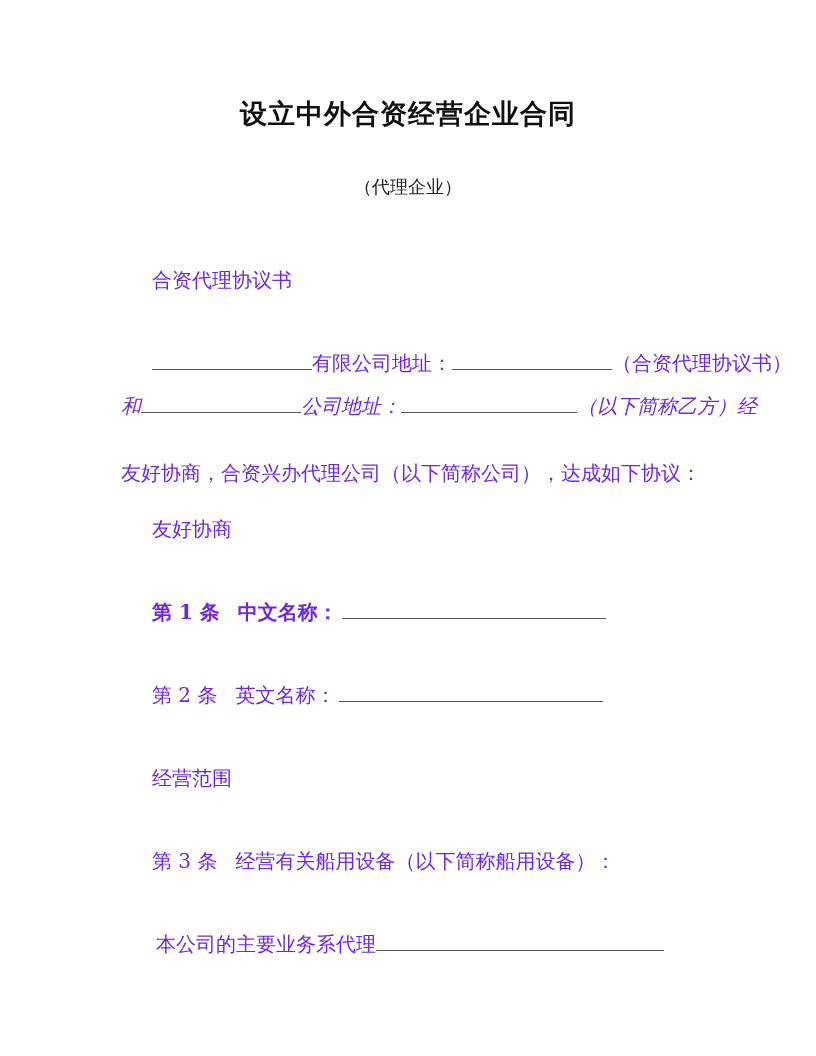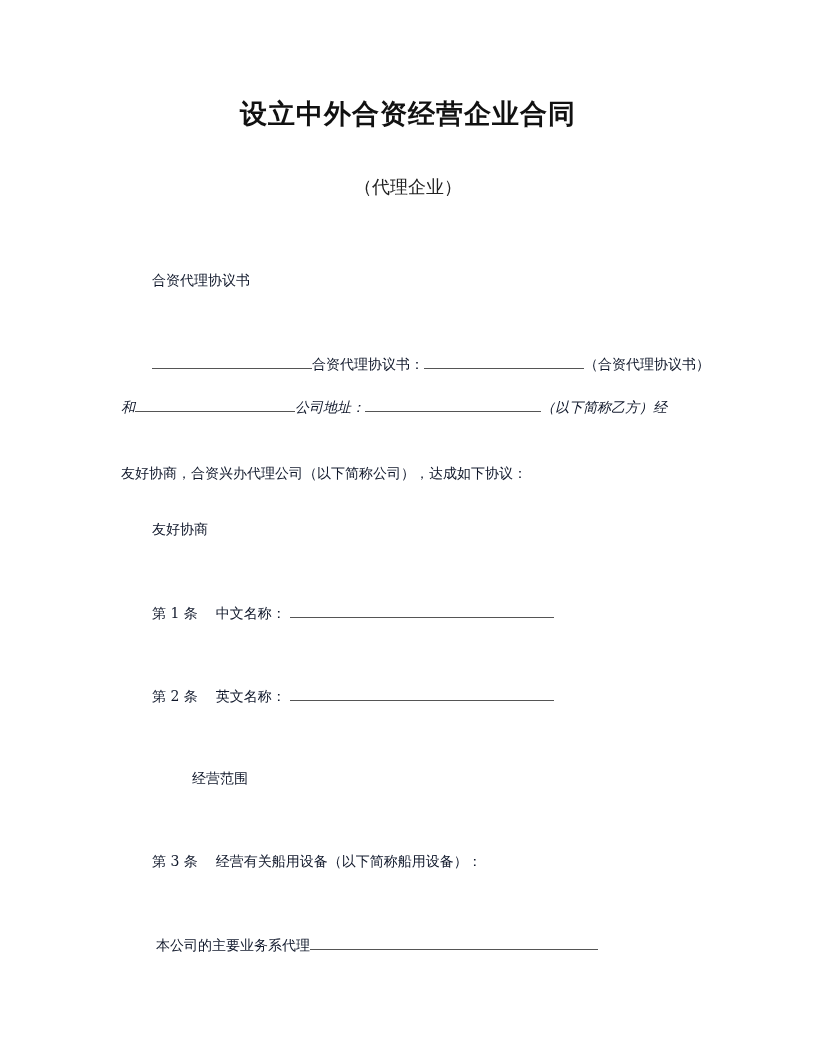--- a/index.html
+++ b/index.html
@@ -2,53 +2,53 @@
 <html><head>
   <meta charset="utf-8">
   <style>
     html, body { margin: 0; padding: 0; background: #ffffff; }
     body { width: 816px; height: 1056px; position: relative; overflow: hidden;
       font-family: "DejaVu Serif", "Liberation Serif", serif; color: #1a1a1a; }
     .abs { position: absolute; white-space: nowrap; }
     .title { left: 0; width: 816px; top: 96px; text-align: center; font-family: "DejaVu Sans", "Liberation Sans", sans-serif;
       font-weight: bold; font-size: 27px; letter-spacing: 1px; color: #111; }
     .subtitle { left: 0; width: 816px; top: 175px; text-align: center; font-size: 18px; color: #222; }
-    .p { font-size: 14px; line-height: 18px; color: #0f172a; }
+    .p { font-size: 20px; line-height: 18px; color: #6d28d9; }
     .ul { display: inline-block; border-bottom: 1.5px solid #555; height: 14px; vertical-align: baseline; }
   </style>
 </head>
 <body>
 
 <div>
   <div class="abs title">设立中外合资经营企业合同</div>
   <div class="abs subtitle">（代理企业）</div>
 
   <div class="abs p" style="left:152px; top:271px;">合资代理协议书</div>
 
   <div class="abs p" style="left:152px; top:354px;">
-    <span class="ul" style="width:160px;"></span><span>合资代理协议书：</span><span class="ul" style="width:160px;"></span><span>（合资代理协议书）</span>
+    <span class="ul" style="width:160px;"></span><span>有限公司地址：</span><span class="ul" style="width:160px;"></span><span>（合资代理协议书）</span>
   </div>
 
   <div class="abs p" style="left:121px; top:397px;font-style:italic;">
     <span>和</span><span class="ul" style="width:160px;"></span><span>公司地址：</span><span class="ul" style="width:176px;"></span><span>（以下简称乙方）经</span>
   </div>
 
   <div class="abs p" style="left:121px; top:464px;">友好协商，合资兴办代理公司（以下简称公司），达成如下协议：</div>
 
   <div class="abs p" style="left:152px; top:520px;">友好协商</div>
 
-  <div class="abs p" style="left:152px; top:603px;">
+  <div class="abs p" style="left:152px; top:603px;font-weight:bold;">
     <span>第 1 条</span><span style="display:inline-block;width:18px;"></span><span>中文名称：</span><span class="ul" style="width:264px; margin-left:4px;"></span>
   </div>
 
   <div class="abs p" style="left:152px; top:686px;">
     <span>第 2 条</span><span style="display:inline-block;width:18px;"></span><span>英文名称：</span><span class="ul" style="width:264px; margin-left:4px;"></span>
   </div>
 
-  <div class="abs p" style="left:152px; top:769px;margin-left:40px;">经营范围</div>
+  <div class="abs p" style="left:152px; top:769px;">经营范围</div>
 
   <div class="abs p" style="left:152px; top:852px;">
     <span>第 3 条</span><span style="display:inline-block;width:18px;"></span><span>经营有关船用设备（以下简称船用设备）：</span>
   </div>
 
   <div class="abs p" style="left:156px; top:935px;">
     <span>本公司的主要业务系代理</span><span class="ul" style="width:288px;"></span>
   </div>
 </div>
 

